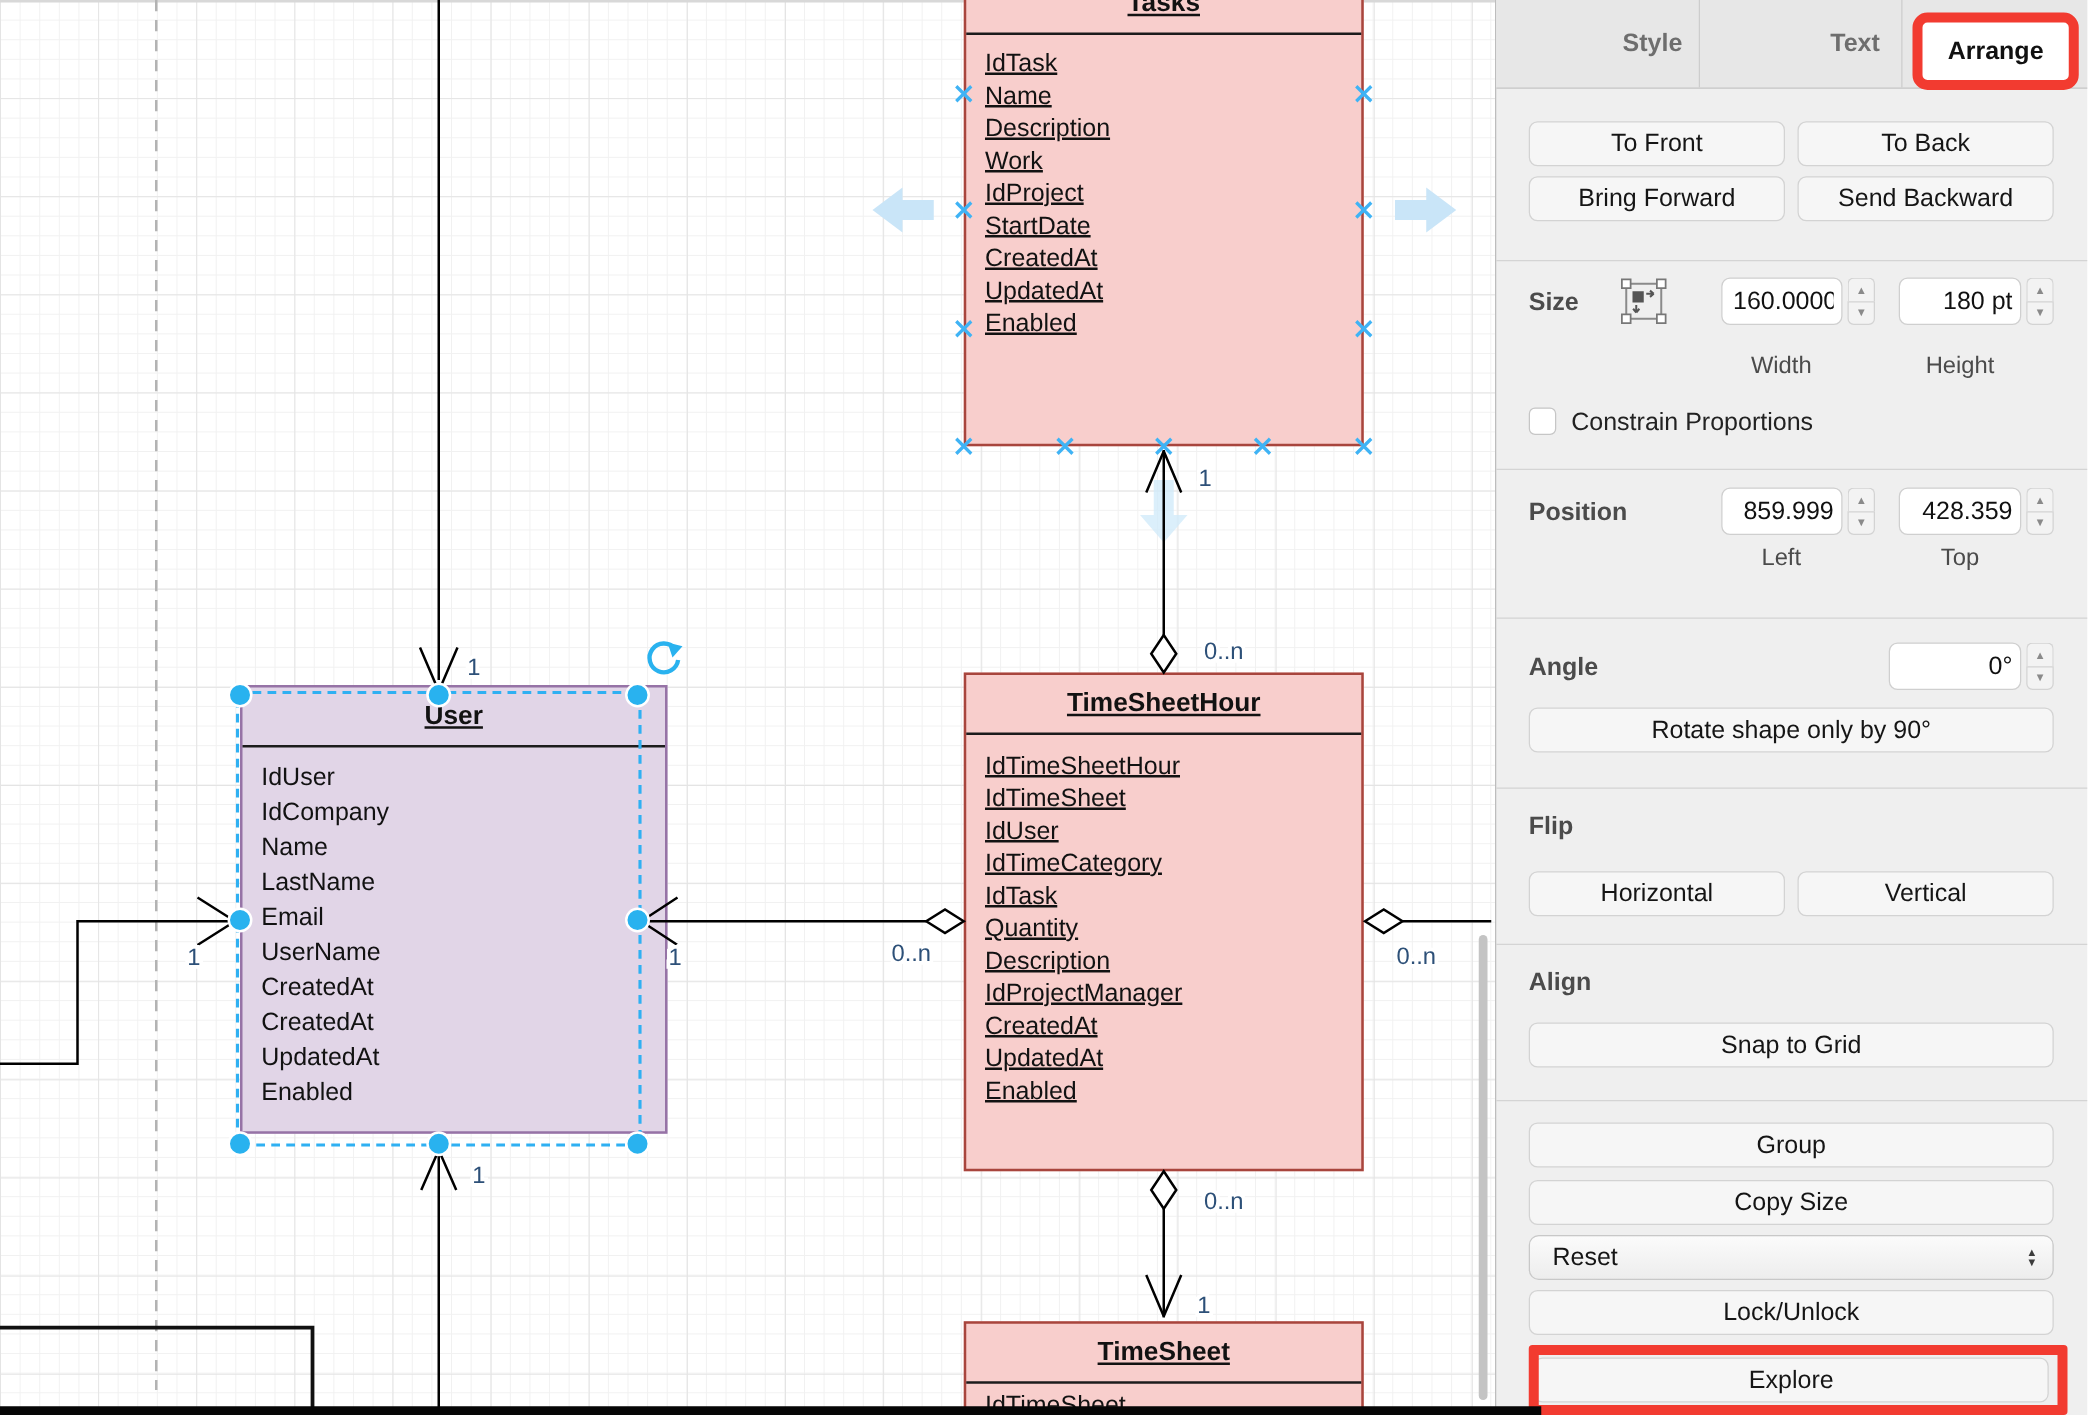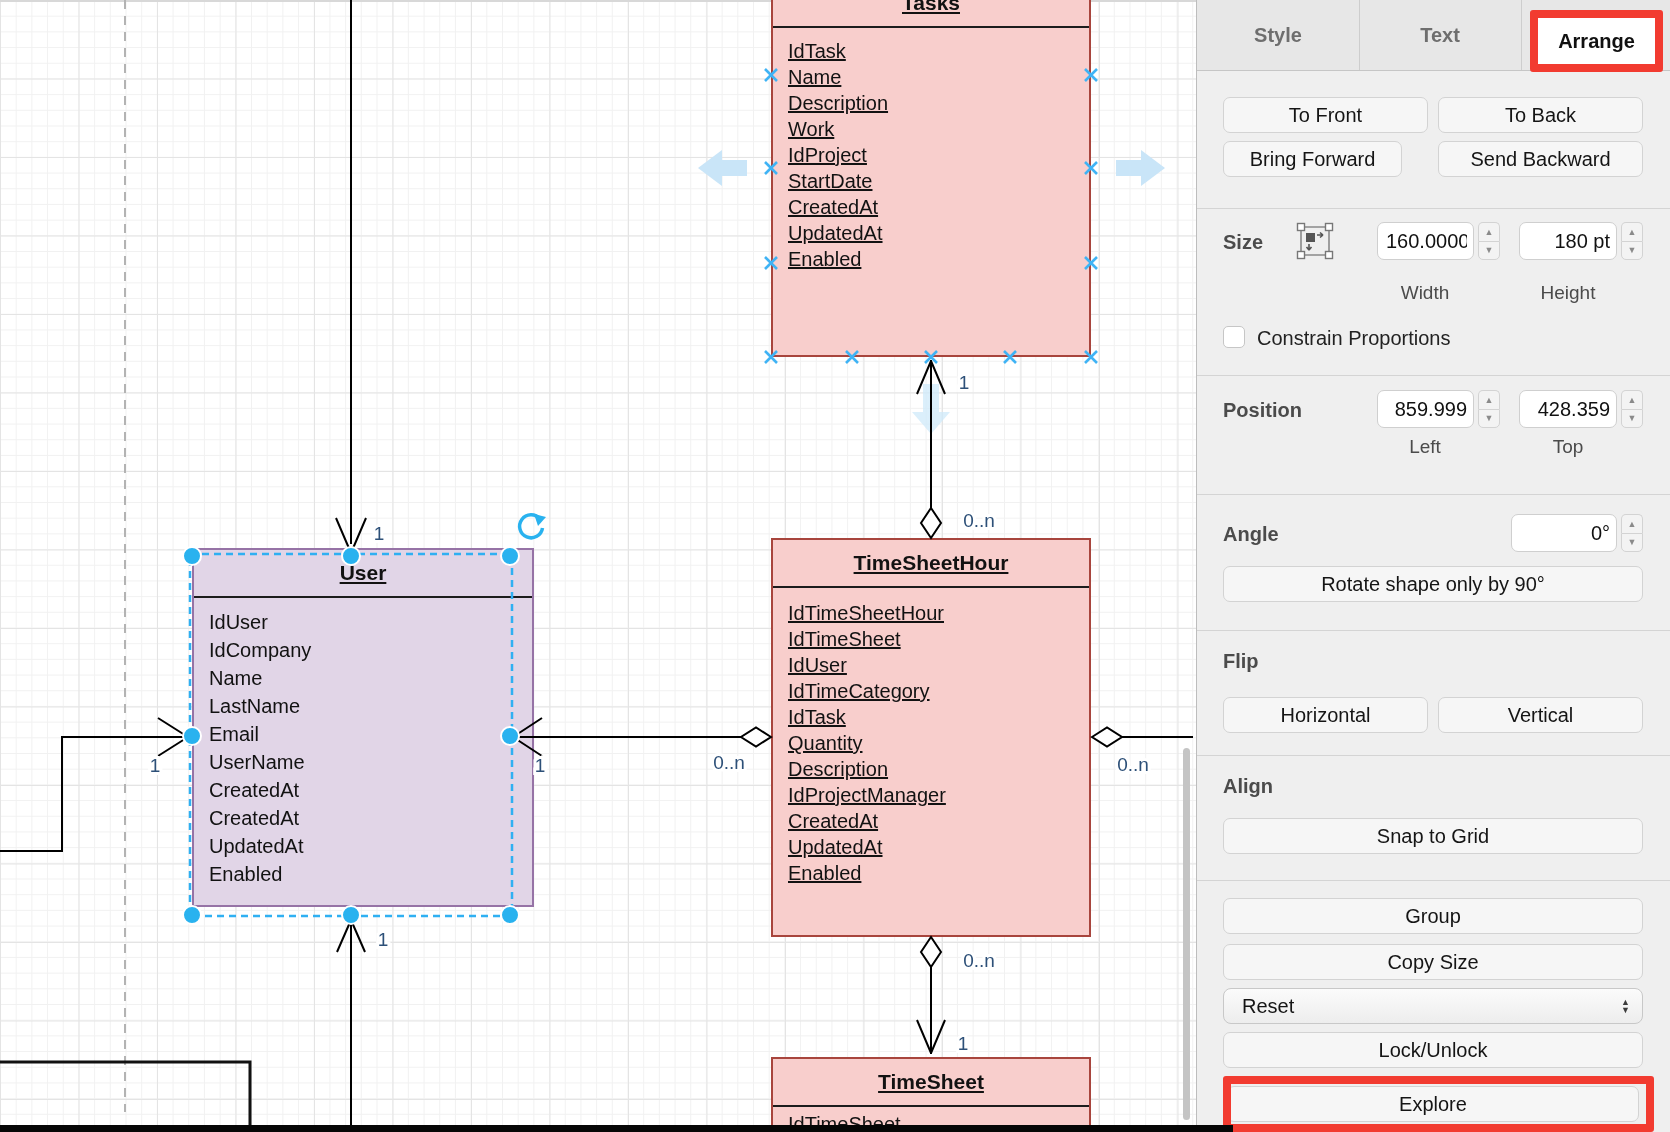--- a/index.html
+++ b/index.html
@@ -34,21 +34,21 @@
   #canvas-scrollbar{position:absolute;left:1183px;top:748px;width:7px;height:372px;border-radius:4px;
     background:#c4c4c4;z-index:40;}
   
   #panel{
     position:absolute;left:1196px;top:0;width:474px;height:1132px;background:#efefef;
     border-left:1px solid #bdbdbd;box-sizing:border-box;color:#1a1a1a;
   }
   #tabbar{position:absolute;left:0;top:0;width:100%;height:70px;background:#e7e7e7;
     border-bottom:1px solid #c6c6c6;}
   .tab{position:absolute;top:0;height:70px;display:flex;align-items:center;justify-content:center;
-    font-size:20px;font-weight:bold;color:#6e6e6e;}
+    font-size:20px;font-weight:bold;color:#6e6e6e;padding-left:44px;}
   .tab-sep{position:absolute;top:0;width:1px;height:70px;background:#cdcdcd;}
   .pdivider{position:absolute;left:0;width:100%;height:1px;background:#d4d4d4;}
   .pbtn{position:absolute;box-sizing:border-box;height:36px;background:#f6f6f6;border:1px solid #d3d3d3;
     border-radius:7px;display:flex;align-items:center;justify-content:center;font-size:20px;color:#151515;}
   .phead{position:absolute;font-size:20px;font-weight:bold;color:#4b4b4b;}
   .psub{position:absolute;font-size:19px;color:#4b4b4b;transform:translateX(-50%);}
   .pinput{position:absolute;box-sizing:border-box;height:38px;background:#ffffff;border:1px solid #cfcfcf;
     border-radius:7px;font-size:20px;color:#111;font-family:"Liberation Sans",sans-serif;padding:0 6px 0 8px;}
   .pinput.right{text-align:right;}
   .stepper{position:absolute;width:22px;height:38px;display:flex;flex-direction:column;}
@@ -226,27 +226,27 @@
 </div>
 
 <div id="panel">
   <div id="tabbar">
     <div class="tab" style="left:0;width:162px;">Style</div>
     <div class="tab" style="left:162px;width:162px;">Text</div>
     <div class="tab-sep" style="left:162px;"></div>
     <div class="tab-sep" style="left:324px;"></div>
   </div>
 
-  <div class="annot" id="annot-arrange" style="left:333px;top:10px;width:133px;height:62px;">
+  <div class="annot" id="annot-arrange" style="left:333px;top:10px;width:133px;height:62px;border-radius:12px;">
     <span>Arrange</span>
   </div>
 
   <div class="pbtn" style="left:26px;top:97px;width:205px;">To Front</div>
   <div class="pbtn" style="left:241px;top:97px;width:205px;">To Back</div>
-  <div class="pbtn" style="left:26px;top:141px;width:179px;">Bring Forward</div>
+  <div class="pbtn" style="left:26px;top:141px;width:205px;">Bring Forward</div>
   <div class="pbtn" style="left:241px;top:141px;width:205px;">Send Backward</div>
 
   <div class="pdivider" style="top:208px;"></div>
 
   <div class="phead" style="left:26px;top:231px;">Size</div>
   <svg style="position:absolute;left:98px;top:221px;" width="40" height="40" viewBox="0 0 40 40">
     <path d="M6 6 H34 V34 H6 Z" fill="none" stroke="#8a8a8a" stroke-width="1.6"></path>
     <rect x="2.5" y="2.5" width="7" height="7" fill="#fff" stroke="#777" stroke-width="1.4"></rect>
     <rect x="30.5" y="2.5" width="7" height="7" fill="#fff" stroke="#777" stroke-width="1.4"></rect>
     <rect x="2.5" y="30.5" width="7" height="7" fill="#fff" stroke="#777" stroke-width="1.4"></rect>

